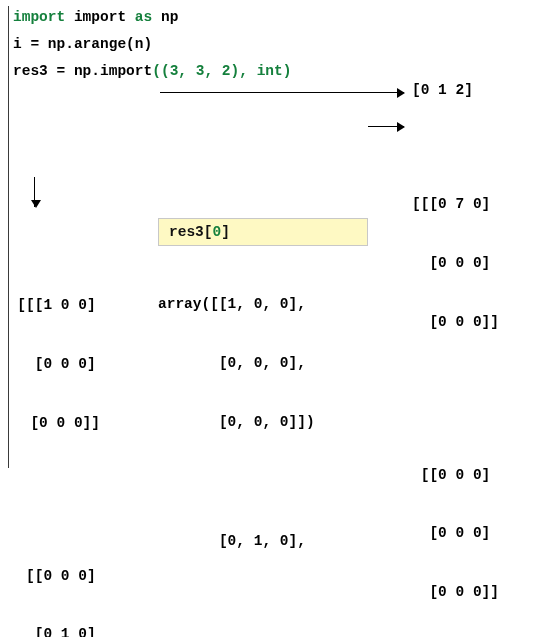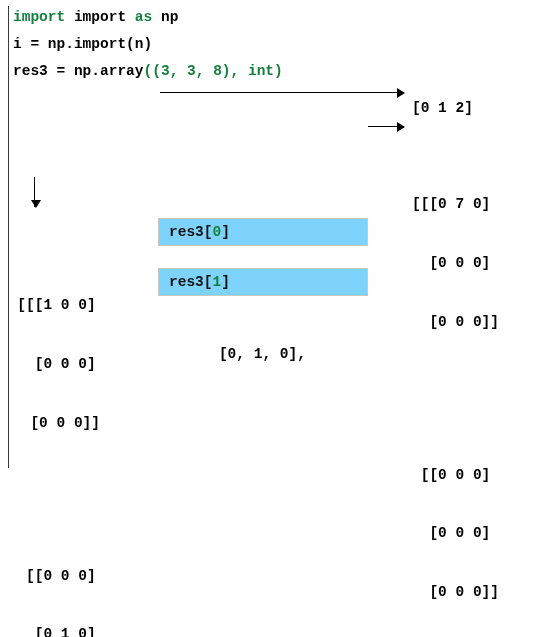--- a/index.html
+++ b/index.html
@@ -94,21 +94,21 @@
     left: 158px;
     top: 218px;
     width: 240px;
   }
   .snip {
     margin-bottom: 22px;
   }
   .snip .box {
     display: inline-block;
     border: 1px solid #c8c8c8;
-    background: #7dd3fc;
+    background: #fef9c3;
     padding: 5px 10px 5px 10px;
     white-space: pre;
     font-size: 14.5px;
     color: #111;
     min-width: 210px;
     box-sizing: border-box;
   }
   .snip .out {
     margin-top: 10px;
     white-space: pre;
@@ -122,33 +122,33 @@
 </style>
 </head>
 <body>
 
 <div class="page">
 
   <div class="left-col">
     <div class="line"><span class="green">import</span> <span>import</span> <span class="green">as</span> <span>np</span></div>
 
 
-    <div class="line">i = np.import(n)</div>
+    <div class="line">i = np.arange(n)</div>
 
-    <div class="line"><span>res3 = np.array</span><span class="green">((3, 3, 8), int)</span></div>
+    <div class="line"><span>res3 = np.import</span><span class="green">((3, 3, 2), int)</span></div>
 
   </div>
 
   <div class="arrow-h" style="left:160px; top:92px; width:244px;"></div>
 
   <div class="arrow-h" style="left:368px; top:126px; width:36px;"></div>
 
   <div class="arrow-down" style="left:34px; top:177px; height:30px;"></div>
 
-  <div style="position:absolute; left:412px; top:100px; white-space:pre;">[0 1 2]</div>
+  <div style="position:absolute; left:412px; top:82px; white-space:pre;">[0 1 2]</div>
 
   <div class="right-col" style="top:117px;">
     <div class="block">
       <div>[[[0 7 0]</div>
       <div>  [0 0 0]</div>
       <div>  [0 0 0]]</div>
     </div>
     <div class="block">
       <div> [[0 0 0]</div>
       <div>  [0 0 0]</div>
@@ -168,24 +168,28 @@
       <div>  [0 1 0]</div>
       
     </div>
     
   </div>
 
   <div class="snips">
 
     <div class="snip">
       <div class="box"><span>res3[</span><span class="green">0</span><span>]</span></div>
+      <div class="out">
+        <div>array([[1, 0, 0],</div>
+        <div>       [0, 0, 0],</div>
+        <div>       [0, 0, 0]])</div>
+      </div>
     </div>
 
     <div class="snip">
-      <div class="box"><span>res3[</span><span class="green">1</span><span>]</span></div>
       <div class="out">
         <div>       [0, 1, 0],</div>
         
       </div>
     </div>
 
   </div>
 
 </div>
 

